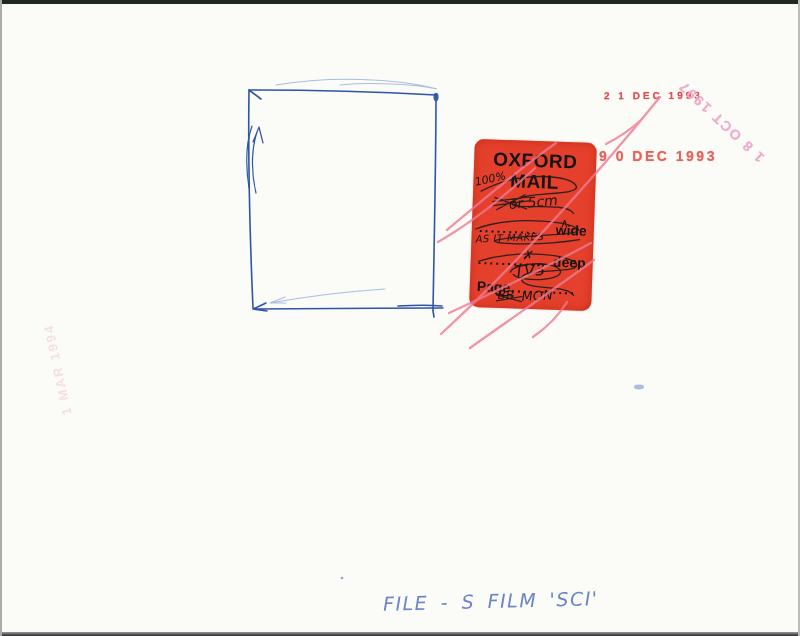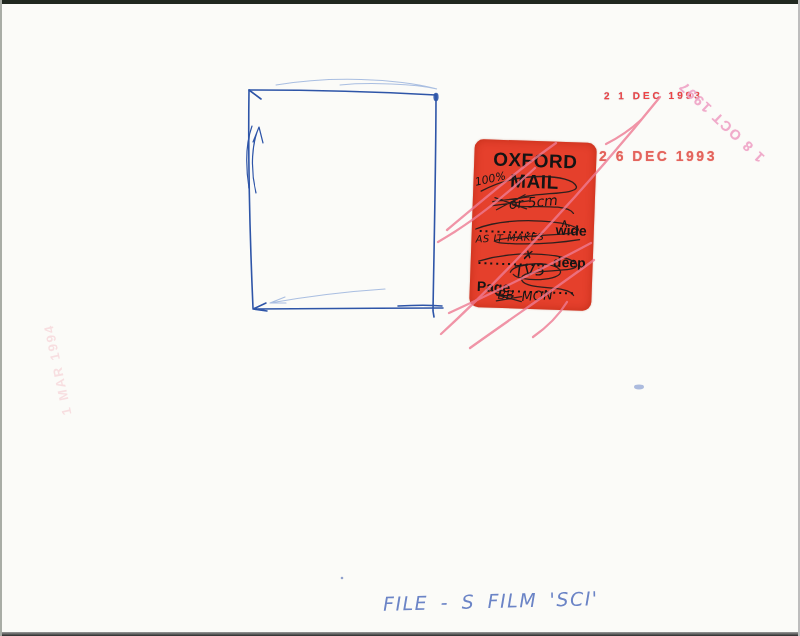--- a/index.html
+++ b/index.html
@@ -59,21 +59,21 @@
 <body>
 
 <div class="scan">
 
   <div class="edge-top"></div>
   <div class="edge-bottom"></div>
   <div class="edge-left"></div>
   <div class="edge-right"></div>
 
   <div class="stamp stamp-grey">2 1 DEC 1993</div>
-  <div class="stamp stamp-red">2 6 DEC 1993</div>
+  <div class="stamp stamp-red">9 0 DEC 1993</div>
   <div class="stamp stamp-oct">1 8 OCT 1997</div>
   <div class="stamp stamp-faint">1 MAR 1994</div>
 
   <div class="sticker">
     <div class="ox-title">OXFORD</div>
     <div class="ox-title" style="margin-top:0;">MAIL</div>
 
     <span class="hand hw-percent">100%</span>
     <span class="hand hw-size">or 5cm</span>
 

